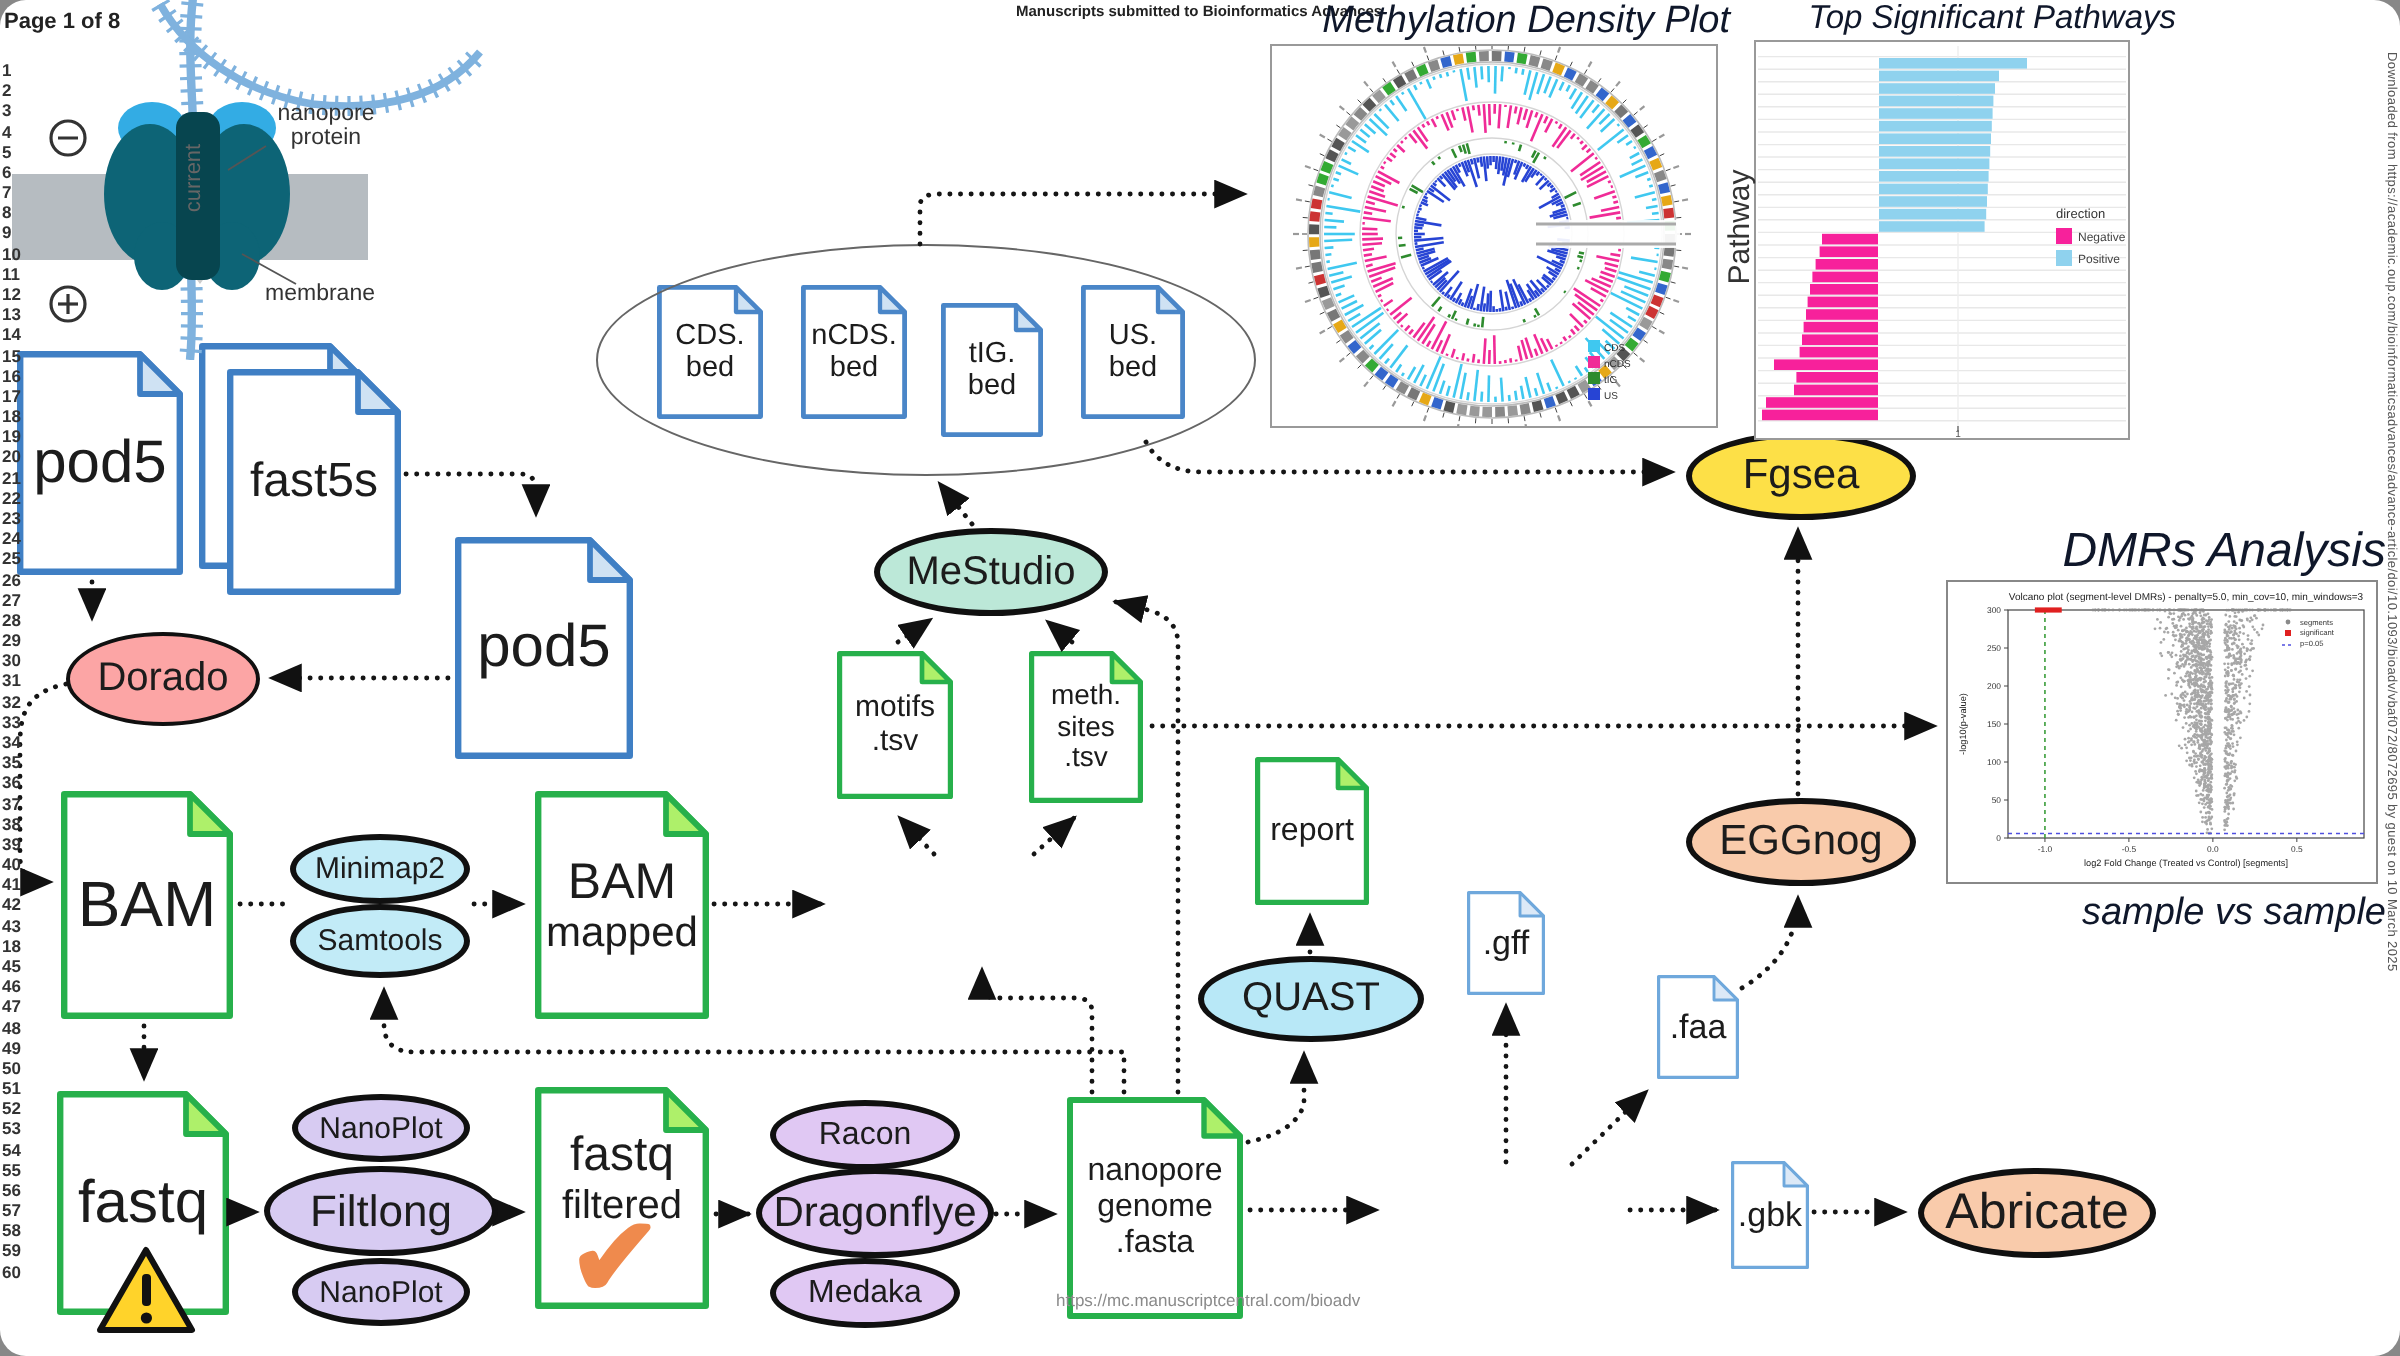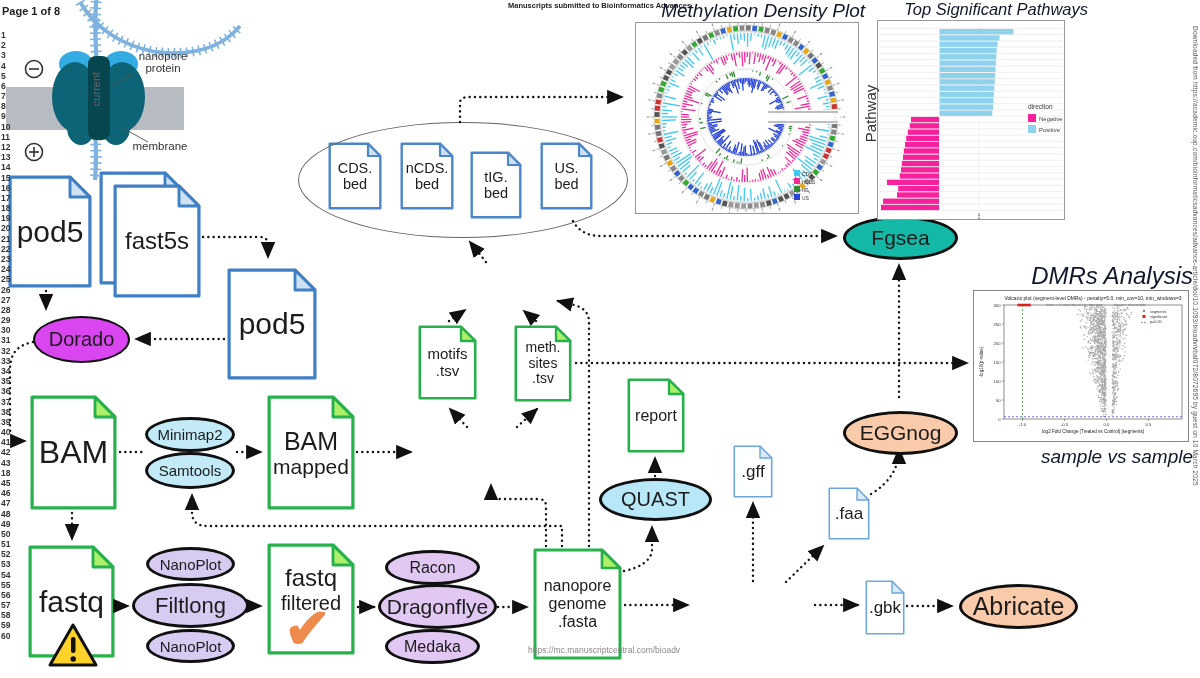--- a/index.html
+++ b/index.html
@@ -1,17 +1,17 @@
 <!DOCTYPE html>
 <html><head>
 <meta charset="utf-8">
 <style>
   html,body{margin:0;padding:0;background:#888;}
   #canvas{position:relative;width:1200px;height:678px;background:#fff;overflow:hidden;
-          font-family:"Liberation Sans",sans-serif;}
+          font-family:"Liberation Sans",sans-serif;border-radius:13px;}
   .abs{position:absolute;}
   
   .file{position:absolute;}
   .file .lbl{position:absolute;inset:0;display:flex;flex-direction:column;justify-content:center;
              align-items:center;text-align:center;color:#1c1c1c;line-height:1.12;z-index:2;}
   
   .tool{position:absolute;border-radius:50%;border:3px solid #101010;display:flex;align-items:center;
         justify-content:center;color:#1c1c1c;background:#eee;box-sizing:border-box;z-index:3;}
   
   .linenum{position:absolute;left:1px;width:22px;font-size:8.5px;font-weight:bold;color:#333;z-index:6;}
@@ -352,21 +352,21 @@
     <div class="lbl" style="font-size:17px">.gbk</div>
     </div>
 
   <svg class="warn" style="left:47px;top:621px" width="52" height="48">
     <path d="M26 4 L49 44 L3 44 Z" fill="#ffd32a" stroke="#111" stroke-width="3" stroke-linejoin="round"></path>
     <rect x="24" y="16" width="4.5" height="16" rx="2" fill="#111"></rect>
     <circle cx="26.2" cy="38" r="2.8" fill="#111"></circle>
   </svg>
   <div class="check" style="left:284px;top:596px;font-size:56px">✔</div>
 
-  <div class="tool" style="left:33px;top:316px;width:97px;height:47px;background:#d946ef;font-size:20px;border-width:2.6px">
+  <div class="tool" style="left:33px;top:316px;width:97px;height:47px;background:#fca5a5;font-size:20px;border-width:2.6px">
       <span>Dorado</span>
     </div>
   <div class="tool" style="left:145px;top:417px;width:90px;height:35px;background:#c2ebf7;font-size:15px">
       <span>Minimap2</span>
     </div>
   <div class="tool" style="left:145px;top:452px;width:90px;height:37px;background:#c2ebf7;font-size:15px">
       <span>Samtools</span>
     </div>
   <div class="tool" style="left:146px;top:547px;width:89px;height:34px;background:#d7cbf2;font-size:15px">
       <span>NanoPlot</span>
@@ -379,27 +379,30 @@
     </div>
   <div class="tool" style="left:385px;top:550px;width:95px;height:35px;background:#e0c8f3;font-size:16px">
       <span>Racon</span>
     </div>
   <div class="tool" style="left:378px;top:584px;width:119px;height:45px;background:#e0c8f3;font-size:21px">
       <span>Dragonflye</span>
     </div>
   <div class="tool" style="left:385px;top:629px;width:95px;height:35px;background:#e0c8f3;font-size:16px">
       <span>Medaka</span>
     </div>
+  <div class="tool" style="left:437px;top:264px;width:117px;height:44px;background:#bce8d8;font-size:20px">
+      <span>MeStudio</span>
+    </div>
   <div class="tool" style="left:599px;top:478px;width:113px;height:43px;background:#b8e8f7;font-size:20px">
       <span>QUAST</span>
     </div>
-  <div class="tool" style="left:843px;top:411px;width:115px;height:44px;background:#f9cbab;font-size:21px">
+  <div class="tool" style="left:843px;top:399px;width:115px;height:44px;background:#f9cbab;font-size:21px">
       <span>EGGnog</span>
     </div>
-  <div class="tool" style="left:843px;top:216px;width:115px;height:44px;background:#14b8a6;font-size:21px">
+  <div class="tool" style="left:843px;top:216px;width:115px;height:44px;background:#fde047;font-size:21px">
       <span>Fgsea</span>
     </div>
   <div class="tool" style="left:959px;top:584px;width:119px;height:45px;background:#f9cbab;font-size:25px">
       <span>Abricate</span>
     </div>
 
   <div class="chart-title" style="left:630px;top:0px;width:235px;font-size:19px">Methylation Density Plot</div>
   <div class="chart-box" style="left:635px;top:22px;width:222px;height:190px"><svg id="circos-svg" width="222" height="190">
         <circle cx="110" cy="94" r="92" fill="none" stroke="#bbb" stroke-width="0.8"></circle>
         <circle cx="110" cy="94" r="86" fill="none" stroke="#bbb" stroke-width="0.8"></circle>

